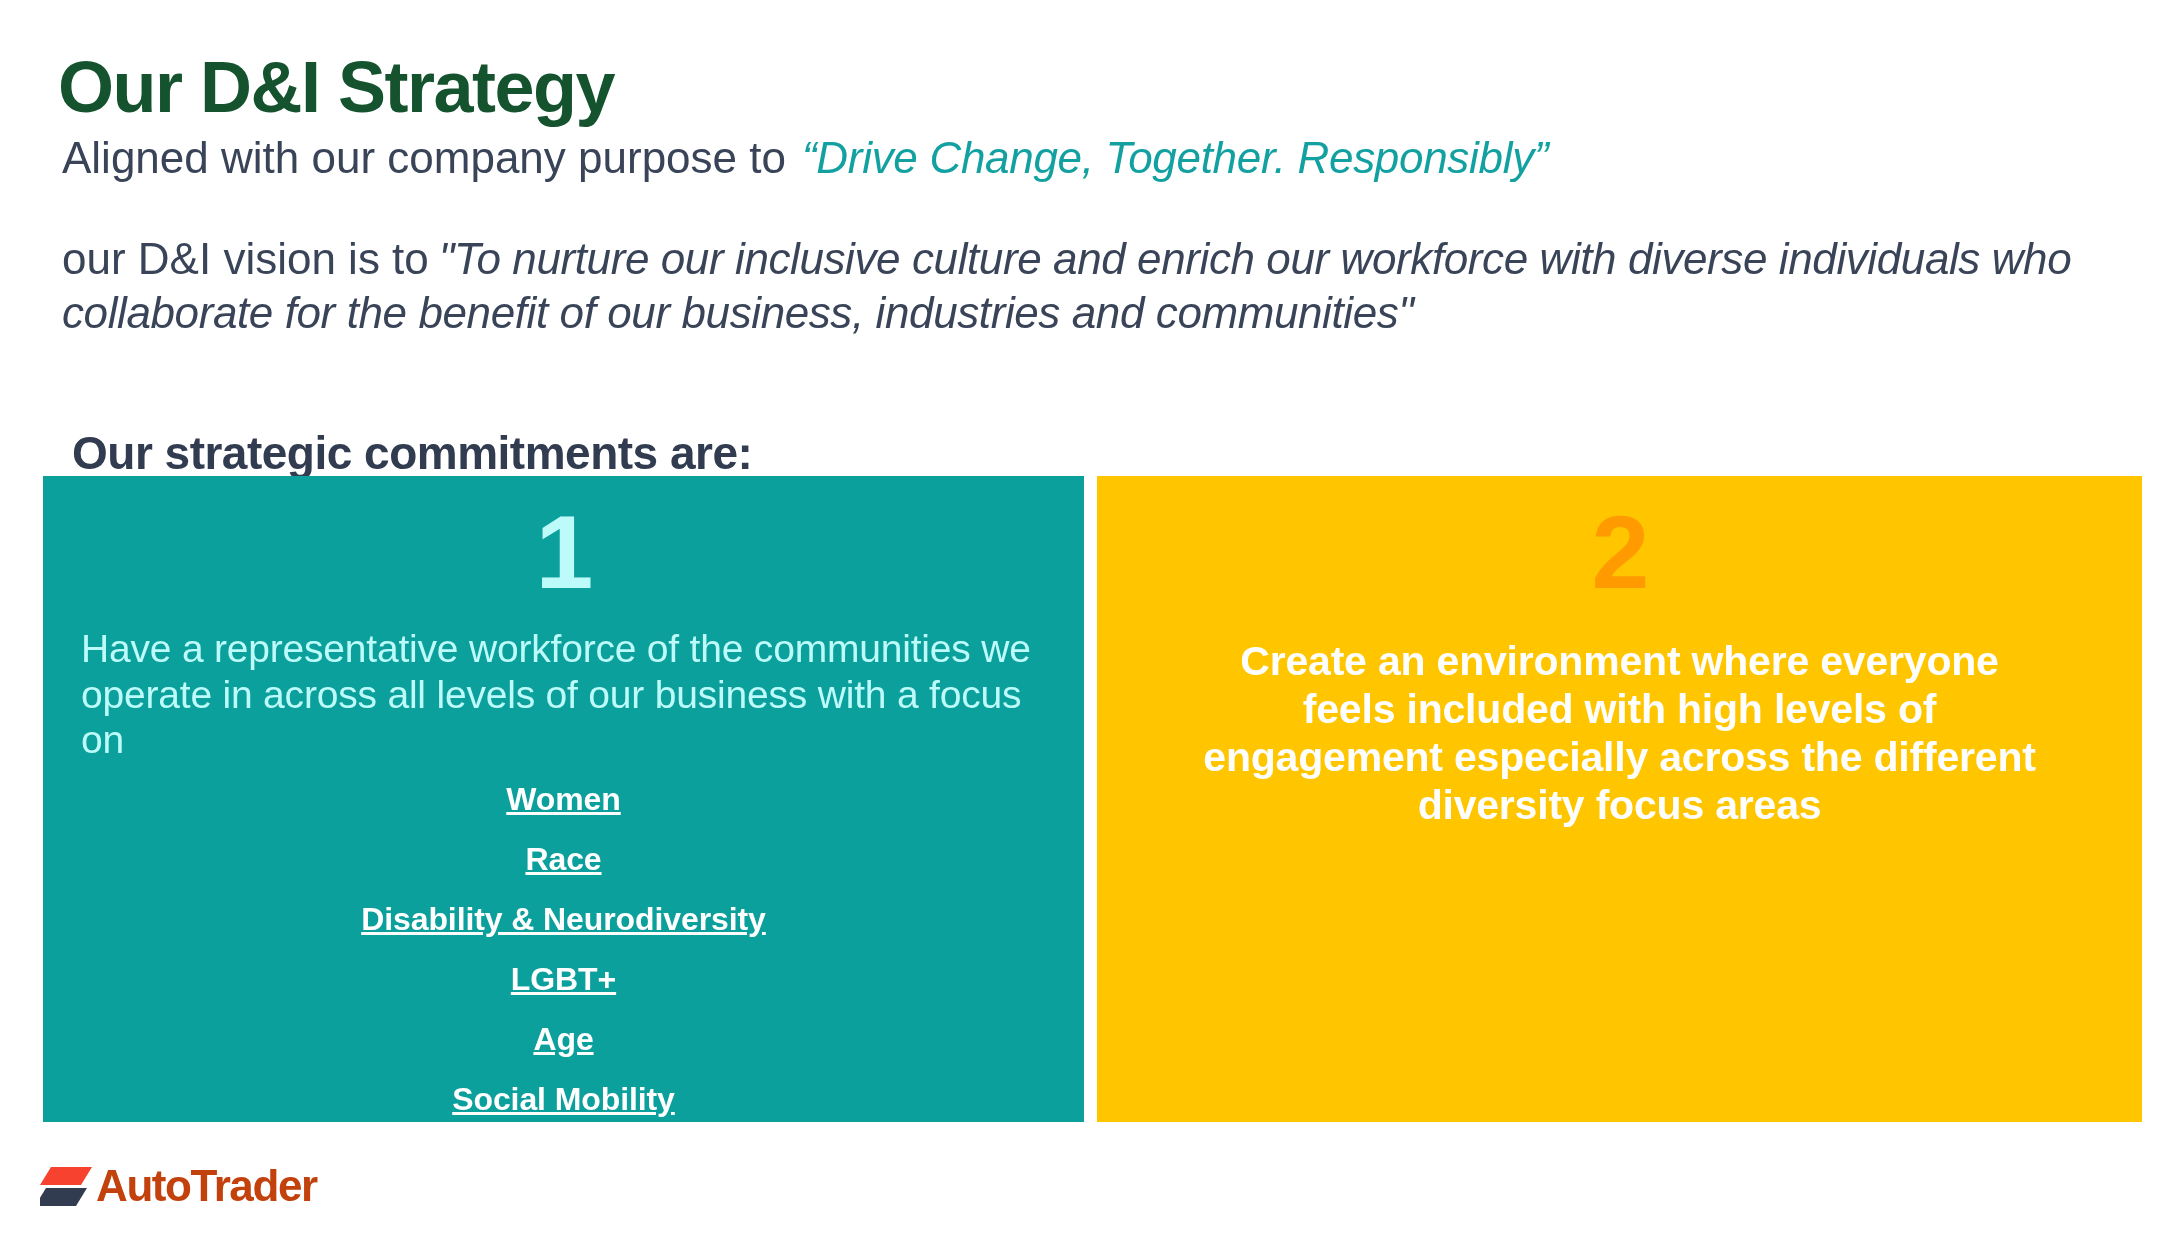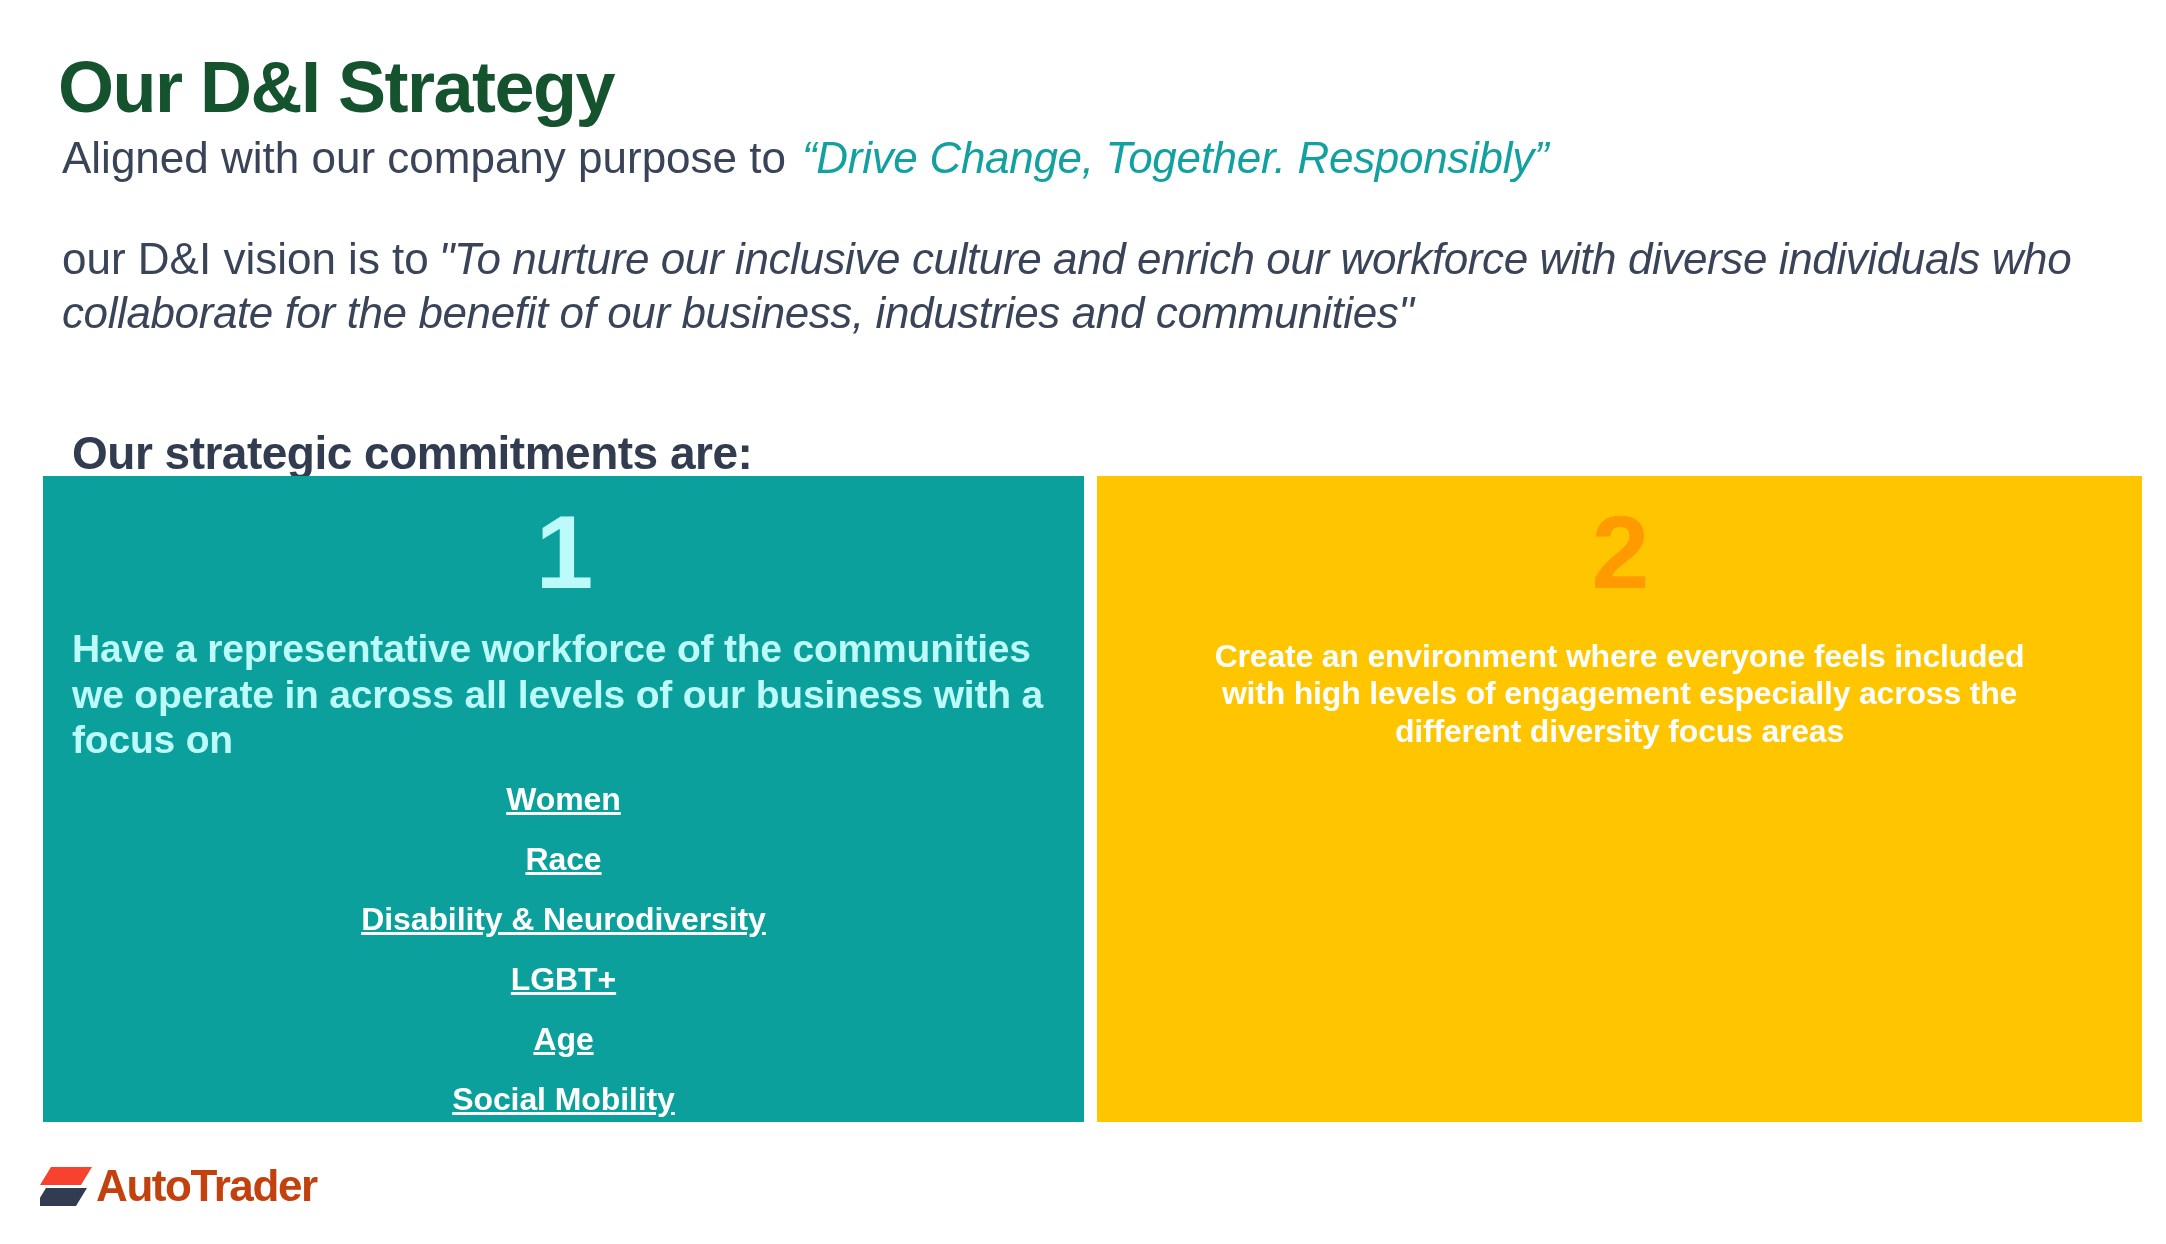--- a/index.html
+++ b/index.html
@@ -128,30 +128,30 @@
     padding-top: 24px;
   }
   .card-yellow .card-number {
     color: #FF9A00;
     padding-top: 24px;
   }
 
   .card-teal .card-body {
     color: #BDFBFA;
     font-size: 39px;
-    font-weight: 700;
+    font-weight: 400;
     line-height: 1.17;
-    padding: 22px 38px 0 29px;
+    padding: 22px 38px 0 38px;
     text-align: left;
     letter-spacing: -0.2px;
   }
 
   .card-yellow .card-body {
     color: #FFFFFF;
-    font-size: 32px;
+    font-size: 41px;
     font-weight: 700;
     line-height: 1.17;
     padding: 34px 96px 0 96px;
     text-align: center;
     letter-spacing: -0.2px;
   }
 
   .focus-list {
     list-style: none;
     margin: 10px 0 0 0;

